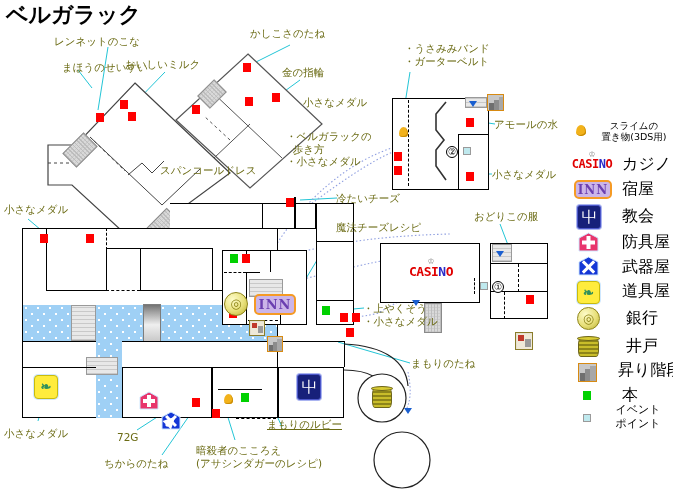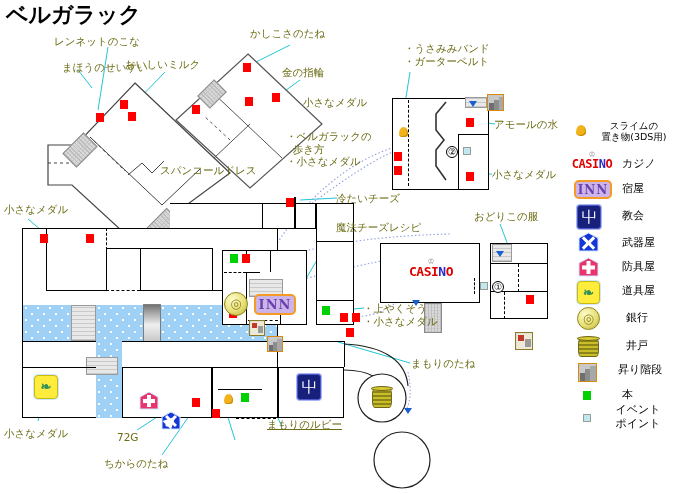--- a/index.html
+++ b/index.html
@@ -20,21 +20,21 @@
   .lbl{
     color:#6b6b14;
     font-size:10.5px;
     line-height:12.5px;
     white-space:pre;
     font-family:"DejaVu Sans","Liberation Sans",sans-serif;
   }
 
   
   .lgd-txt{
-    color:#000;font-size:11px;line-height:13px;white-space:pre;
+    color:#000;font-size:16px;line-height:13px;white-space:pre;
     font-family:"DejaVu Sans","Liberation Sans",sans-serif;
   }
   .lgd-txt.sm{font-size:9.5px;line-height:11px;text-align:center;}
 
   
   .wall{background:#000;}
   .dash-h{border-top:1px dashed #000;height:0;}
   .dash-v{border-left:1px dashed #000;width:0;}
 
   .room{border:1px solid #000;background:#fff;box-sizing:border-box;}
@@ -412,20 +412,22 @@
 ・ガーターベルト</div>
   <div class="abs lbl" style="left:494px;top:118px;">アモールの水</div>
   <div class="abs lbl" style="left:492px;top:168px;">小さなメダル</div>
   <div class="abs lbl" style="left:474px;top:210px;">おどりこの服</div>
   <div class="abs lbl" style="left:363px;top:302px;">・上やくそう
 ・小さなメダル</div>
   <div class="abs lbl" style="left:411px;top:357px;">まもりのたね</div>
   <div class="abs lbl" style="left:4px;top:427px;">小さなメダル</div>
   <div class="abs lbl" style="left:117px;top:431px;">72G</div>
   <div class="abs lbl" style="left:104px;top:457px;">ちからのたね</div>
+  <div class="abs lbl" style="left:196px;top:444px;">暗殺者のこころえ
+(アサシンダガーのレシピ)</div>
   <div class="abs lbl" style="left:267px;top:418px;text-decoration:underline;">まもりのルビー</div>
 
   <div class="abs" style="left:574px;top:118px;width:99px;">
 
     <div style="position:relative;height:32px;">
       <div class="abs m-slime" style="left:2px;top:7px;width:10px;height:11px;"></div>
       <div class="abs lgd-txt sm" style="left:22px;top:2px;width:76px;">スライムの
 置き物(3DS用)</div>
     </div>
 
@@ -440,46 +442,46 @@
     </div>
 
     <div style="position:relative;height:26px;">
       <div class="abs ic-inn" style="left:0;top:2px;width:38px;height:19px;line-height:16px;font-size:12px;">INN</div>
       <div class="abs lgd-txt" style="left:48px;top:4px;">宿屋</div>
     </div>
 
     <div style="position:relative;height:27px;">
       <div class="abs ic-church" style="left:3px;top:1px;width:24px;height:24px;line-height:22px;">屮</div>
       <div class="abs lgd-txt" style="left:48px;top:5px;">教会</div>
+    </div>
+
+    <div style="position:relative;height:24px;">
+      <div class="abs" style="left:4px;top:1px;">
+        <svg width="21" height="21">
+            <polygon points="10.5,1 20,6 20,19 1,19 1,6" fill="#e8356d" stroke="#cfe8ff" stroke-width="1"></polygon>
+            <rect x="8.5" y="4" width="4" height="13" fill="#fff"></rect>
+            <rect x="4" y="8.5" width="13" height="4" fill="#fff"></rect>
+          </svg>
+      </div>
+      <div class="abs lgd-txt" style="left:48px;top:4px;">防具屋</div>
     </div>
 
     <div style="position:relative;height:25px;">
       <div class="abs" style="left:4px;top:1px;">
         <svg width="21" height="21">
             <polygon points="10.5,1 20,6 20,19 1,19 1,6" fill="#1437d6" stroke="#cfe8ff" stroke-width="1"></polygon>
             <g transform="rotate(45 10.5 11)">
               <rect x="9" y="3" width="3" height="16" fill="#fff"></rect>
               <rect x="2.5" y="9.5" width="16" height="3" fill="#fff"></rect>
             </g>
           </svg>
       </div>
       <div class="abs lgd-txt" style="left:48px;top:5px;">武器屋</div>
     </div>
 
-    <div style="position:relative;height:24px;">
-      <div class="abs" style="left:4px;top:1px;">
-        <svg width="21" height="21">
-            <polygon points="10.5,1 20,6 20,19 1,19 1,6" fill="#e8356d" stroke="#cfe8ff" stroke-width="1"></polygon>
-            <rect x="8.5" y="4" width="4" height="13" fill="#fff"></rect>
-            <rect x="4" y="8.5" width="13" height="4" fill="#fff"></rect>
-          </svg>
-      </div>
-      <div class="abs lgd-txt" style="left:48px;top:4px;">防具屋</div>
-    </div>
-
     <div style="position:relative;height:26px;">
       <div class="abs ic-tool" style="left:3px;top:1px;width:23px;height:23px;line-height:21px;">❧</div>
       <div class="abs lgd-txt" style="left:48px;top:4px;">道具屋</div>
     </div>
 
     <div style="position:relative;height:27px;">
       <div class="abs ic-bank" style="left:3px;top:1px;width:23px;height:23px;line-height:21px;">◎</div>
       <div class="abs lgd-txt" style="left:52px;top:5px;">銀行</div>
     </div>
 

